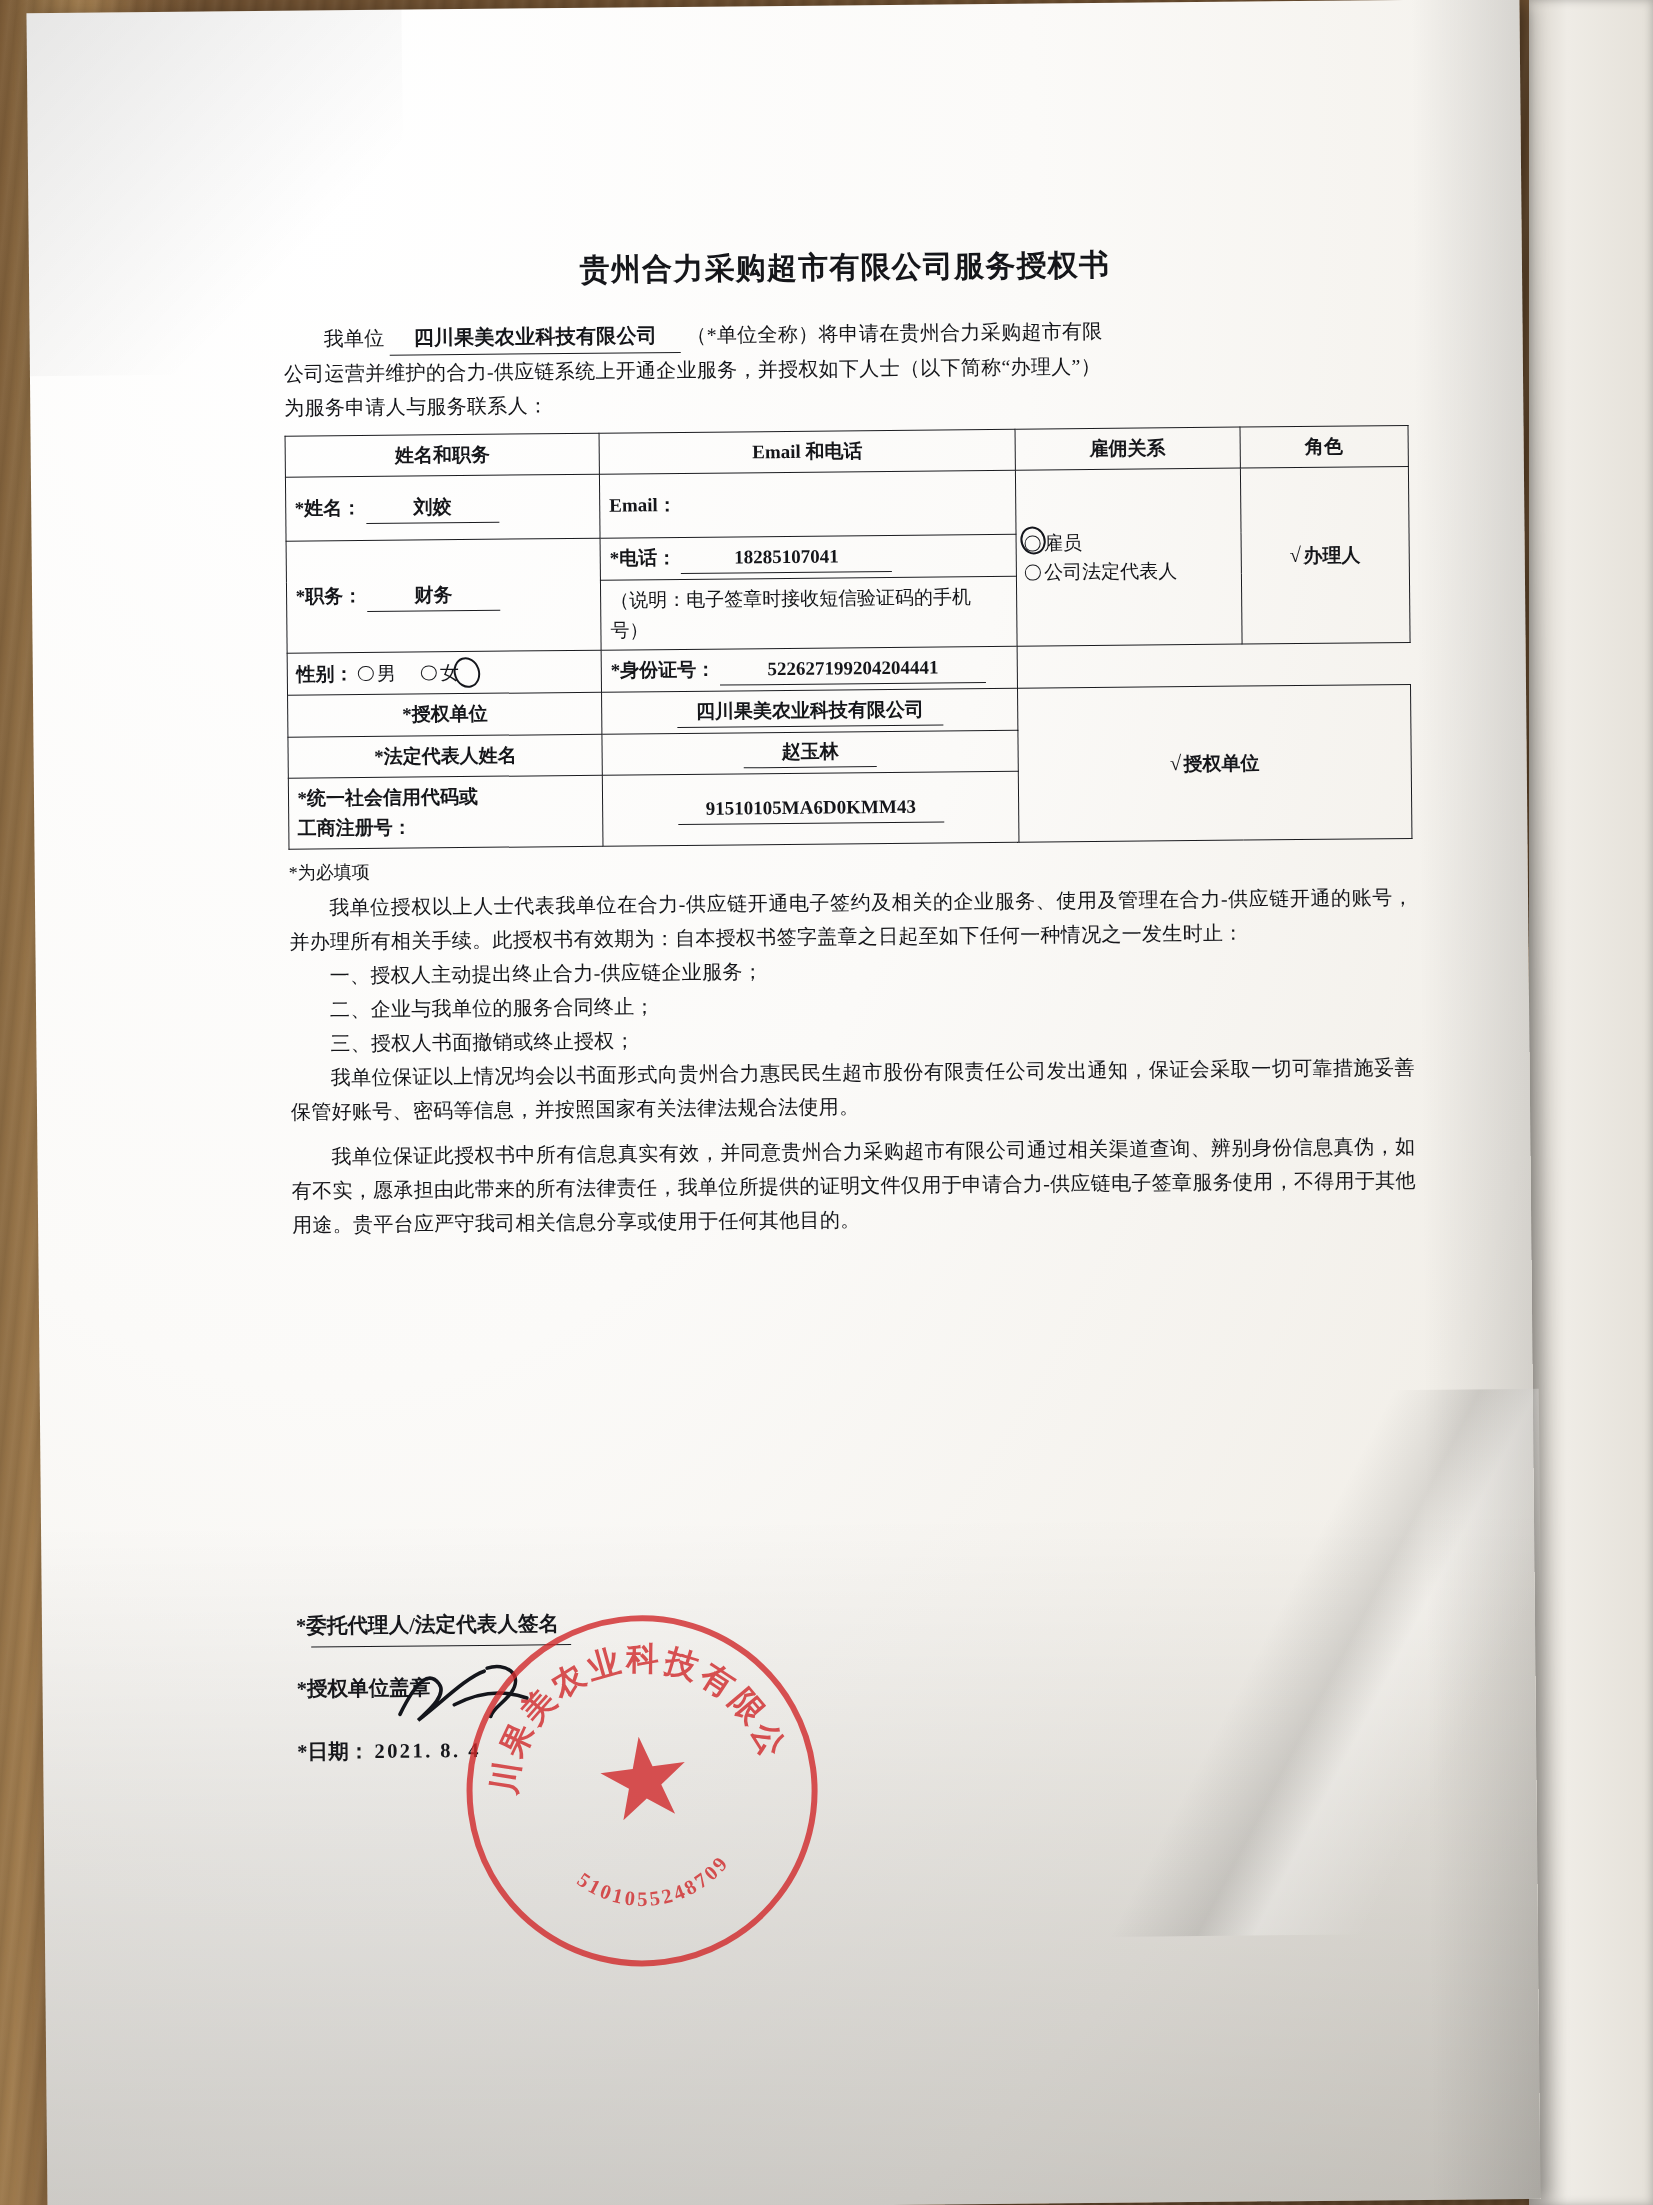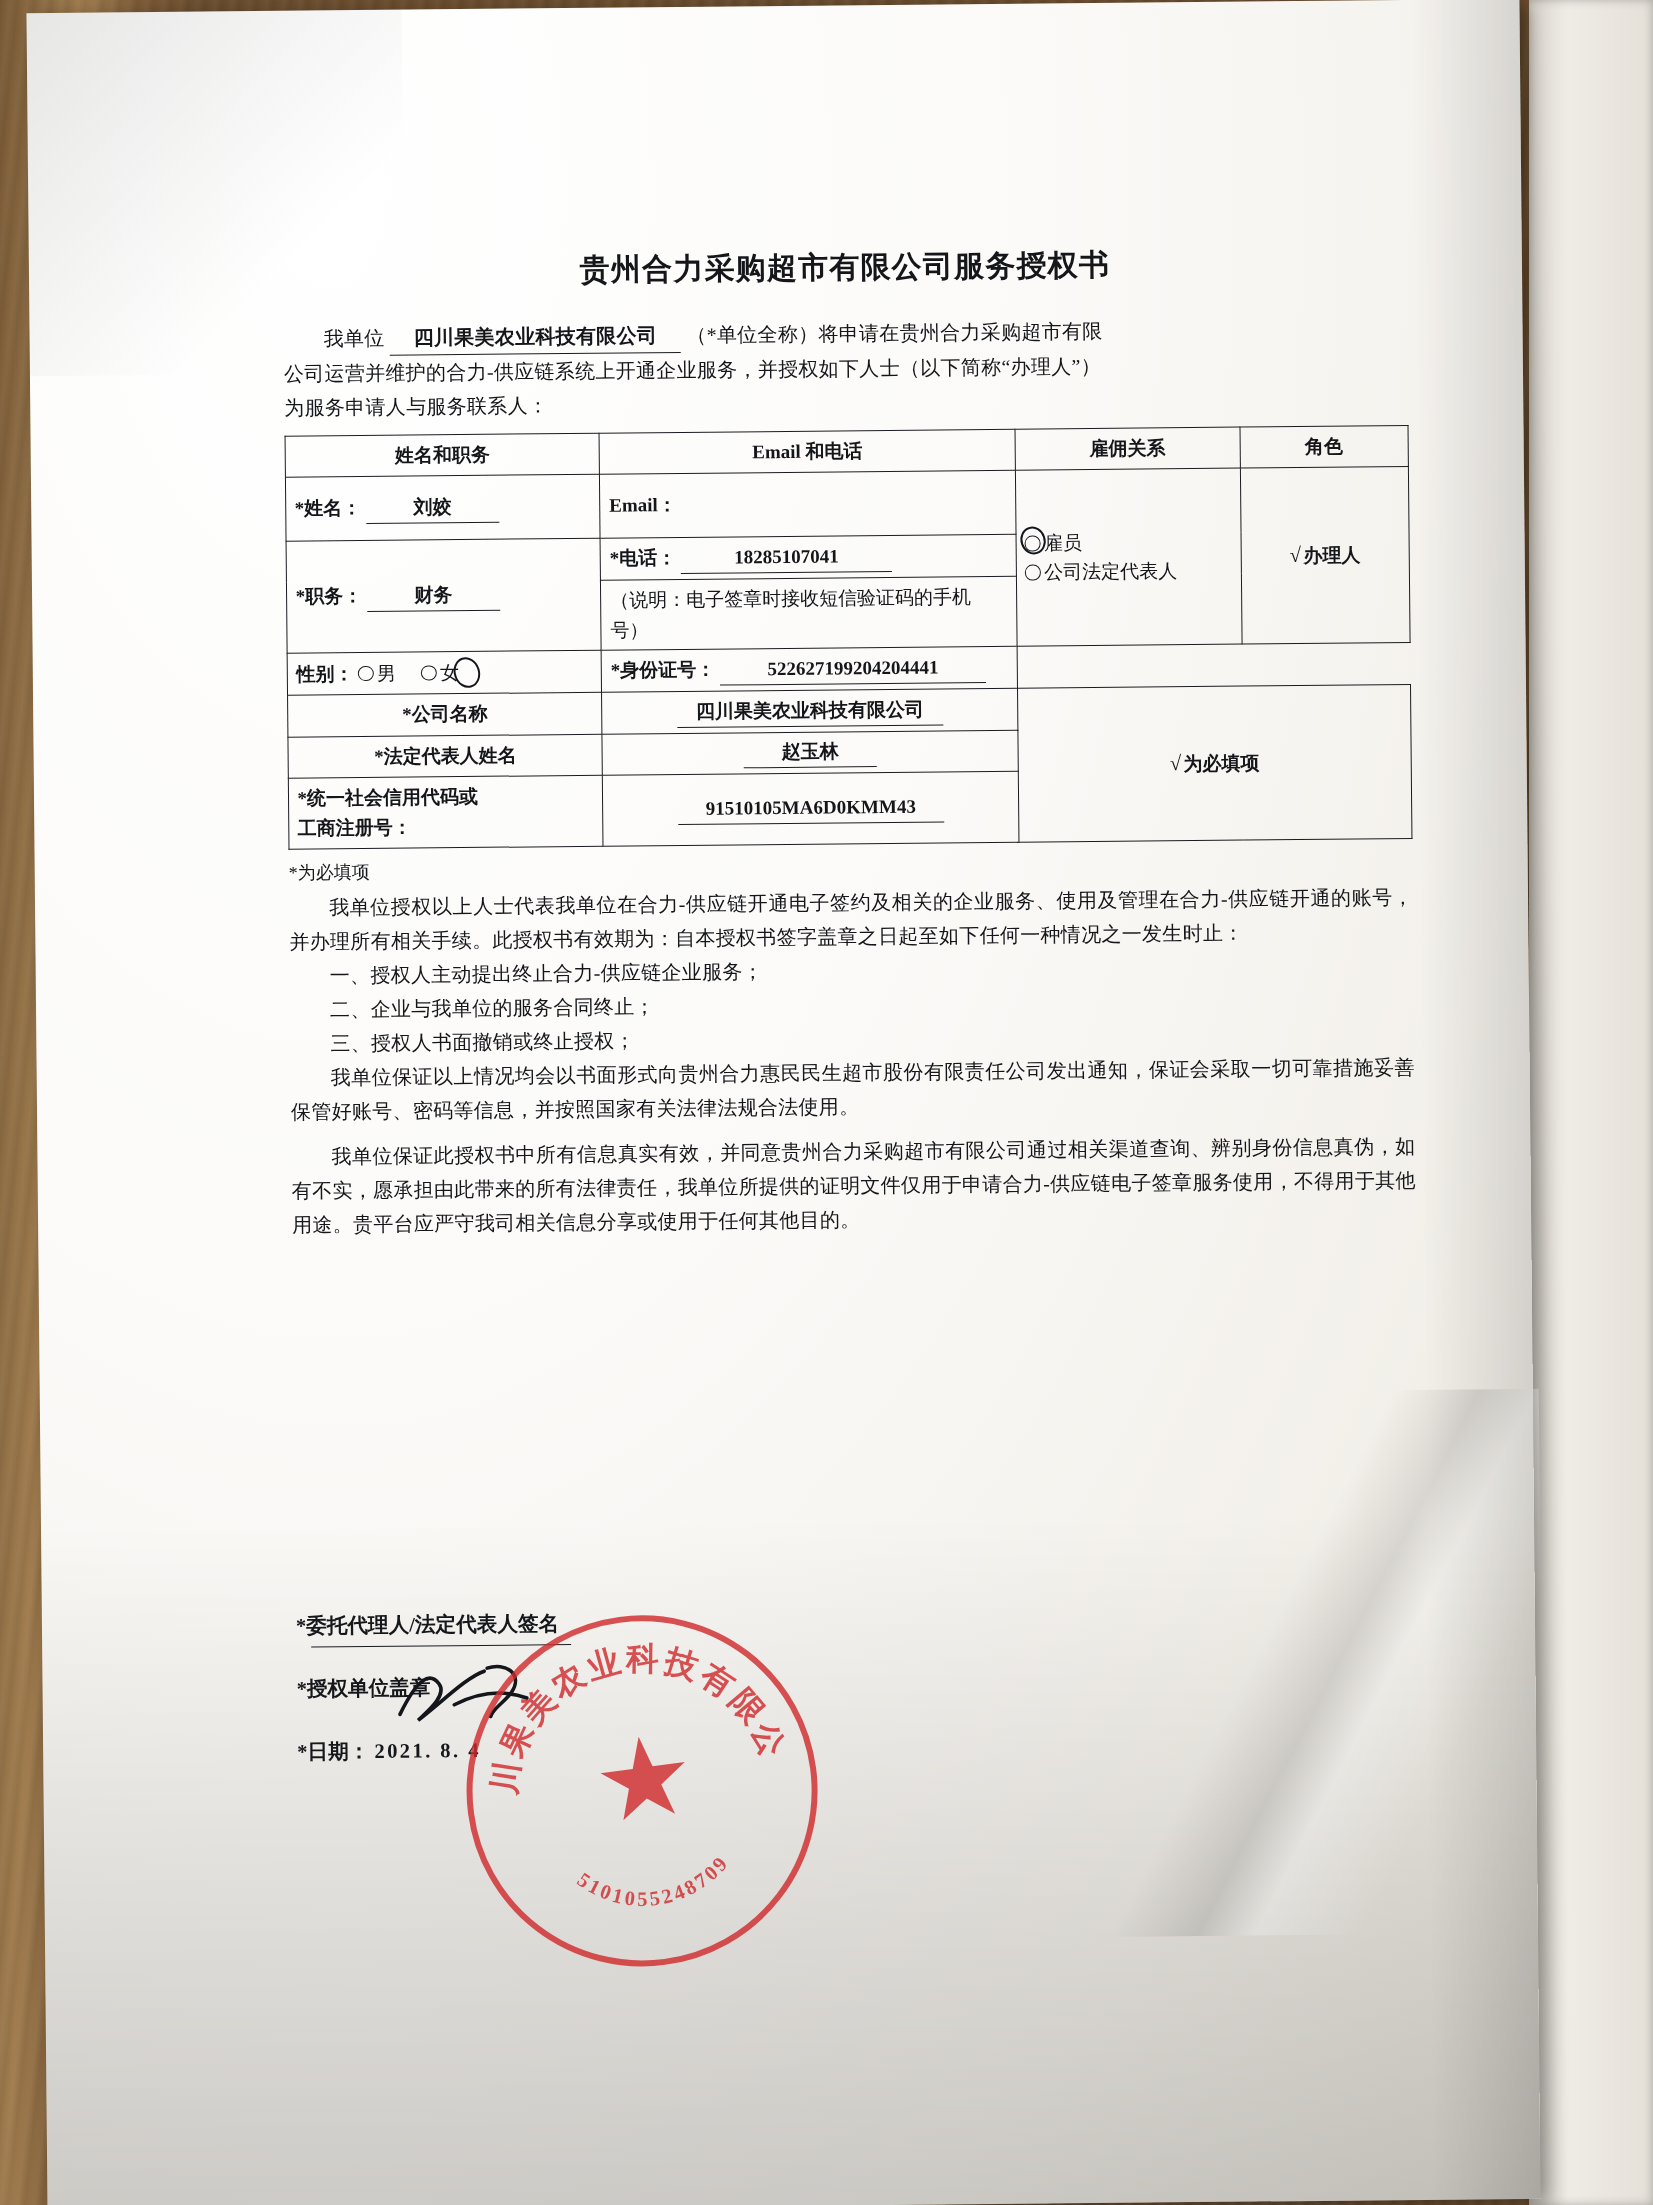--- a/index.html
+++ b/index.html
@@ -324,27 +324,27 @@
             <span class="pen-circle" style="left:166px;top:4.8px;width:22px;height:26.6px;"></span>
           </td>
           <td>
             <span class="lbl">*身份证号：</span>
             <span class="val xwide">522627199204204441</span>
           </td>
 
         </tr>
         <tr>
           <td class="centered">
-            <span class="lbl">*公司名称</span>
+            <span class="lbl">*授权单位</span>
           </td>
           <td class="centered">
             <span class="val xwide">四川果美农业科技有限公司</span>
           </td>
           <td colspan="2" rowspan="3" class="centered">
-            <span class="checkmark">√</span><span class="lbl">为必填项</span>
+            <span class="checkmark">√</span><span class="lbl">授权单位</span>
           </td>
         </tr>
         <tr>
           <td class="centered">
             <span class="lbl">*法定代表人姓名</span>
           </td>
           <td class="centered">
             <span class="val">赵玉林</span>
           </td>
         </tr>

